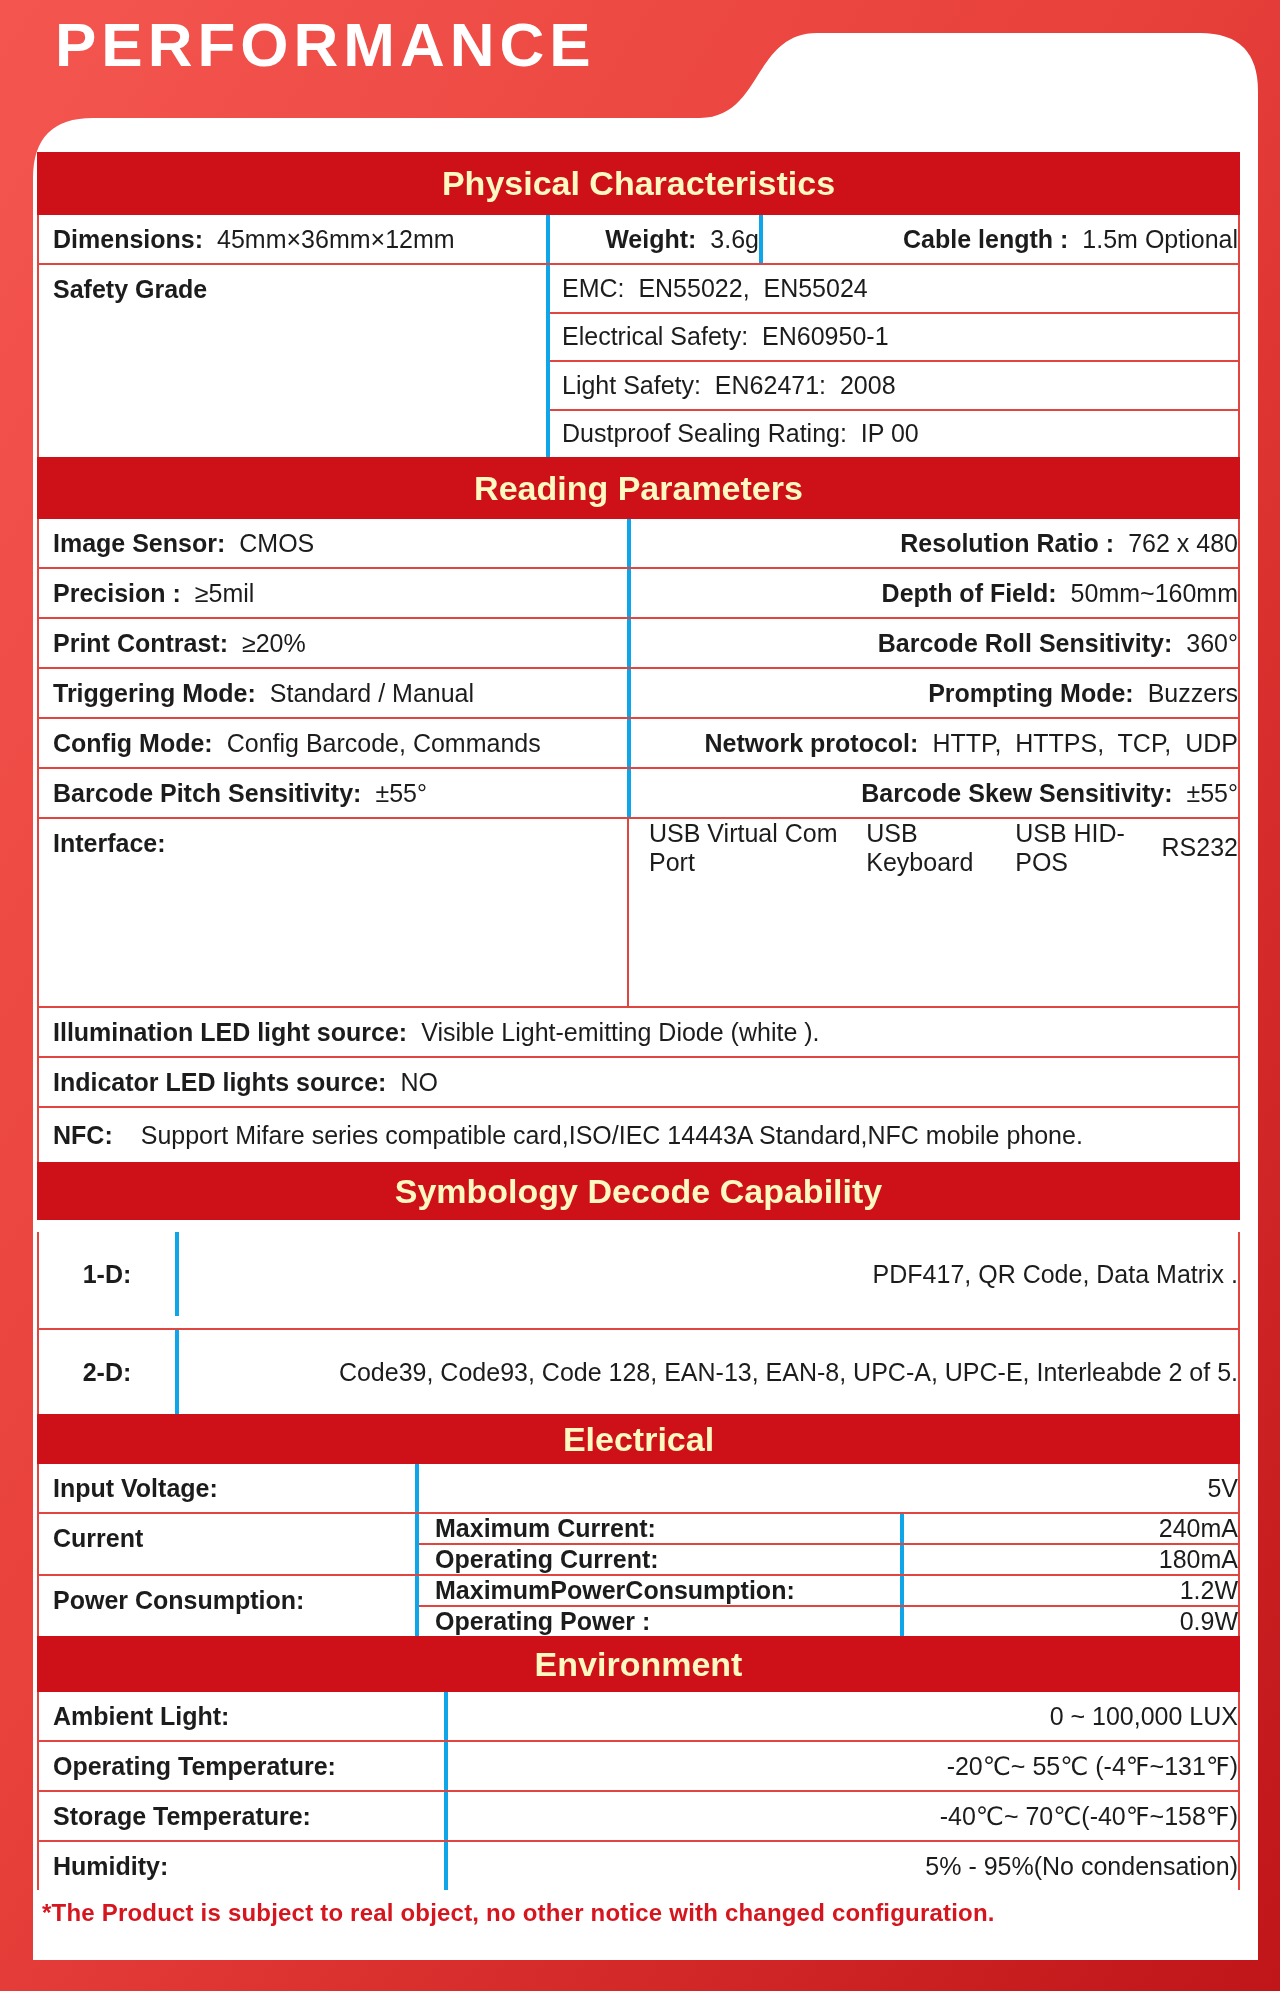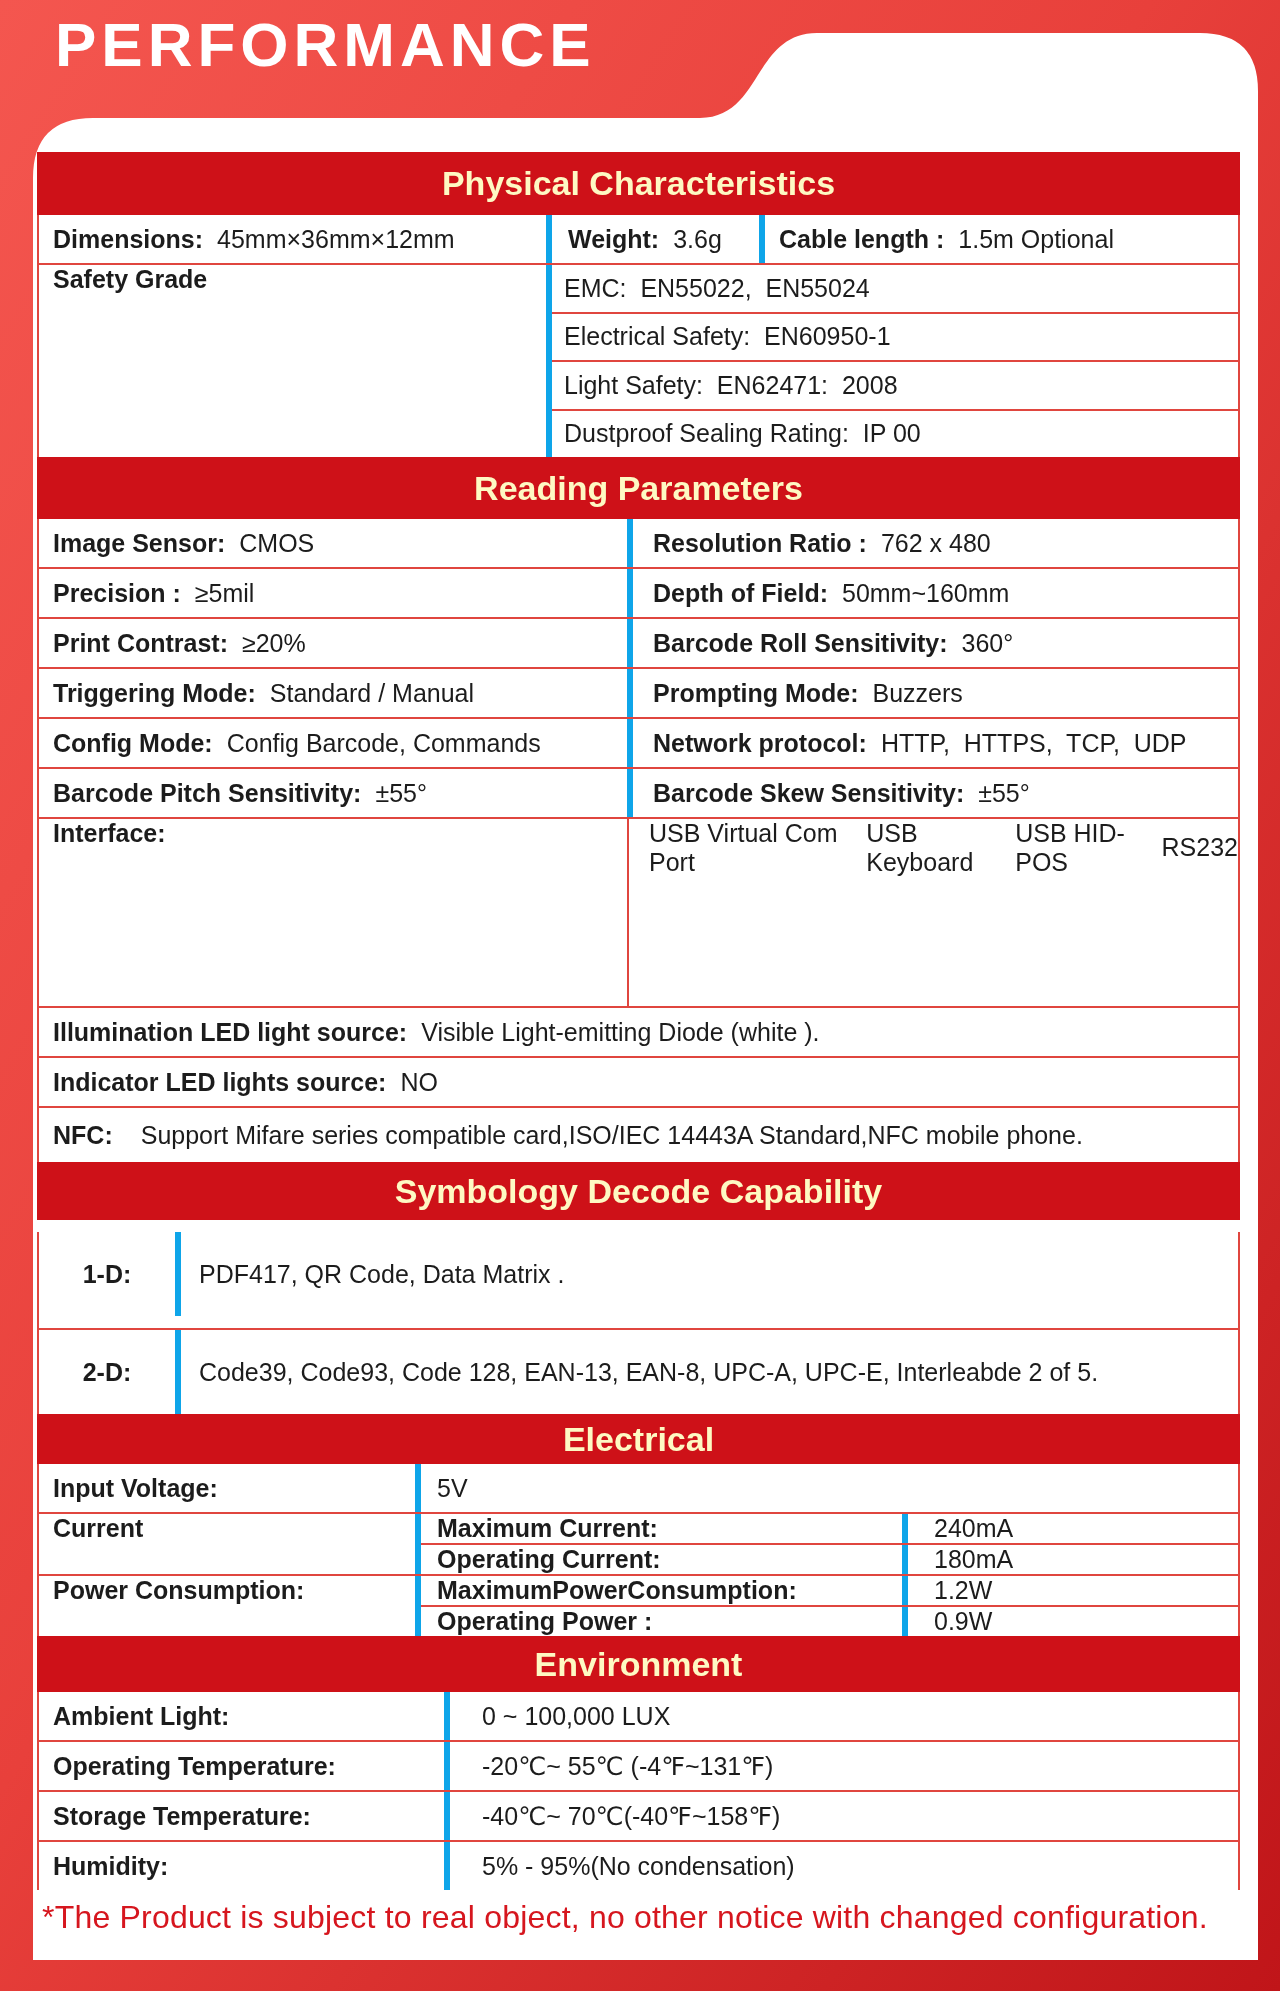--- a/index.html
+++ b/index.html
@@ -22,22 +22,22 @@
     font-size:25px;color:#1c1c1c;
   }
   .band{
     background:#ce1118;color:#fef9c3;font-weight:bold;font-size:34px;
     display:flex;align-items:center;justify-content:center;
   }
   .sect{border-left:2px solid #e0463f;border-right:2px solid #e0463f;background:#ffffff;}
   .row{display:flex;align-items:stretch;border-top:2px solid #e0463f;}
   .row:first-child{border-top:none;}
   .cell{display:flex;align-items:center;padding-left:14px;box-sizing:border-box;white-space:pre-wrap;}
-  .cell.v-top{align-items:flex-start;padding-top:0;border-radius:16px;}
-  .div-l{border-left:6px solid #0ea5e9;}
+  .cell.v-top{align-items:flex-start;padding-top:10px;border-radius:16px;}
+  .div-l{border-left:4px solid #0ea5e9;justify-content:flex-end;}
   .lbl{font-weight:bold;}
   .val{margin-left:14px;font-weight:normal;}
   .grow{flex:1;}
   .stack{display:flex;flex-direction:column;flex:1;}
   .stack .srow{display:flex;flex:1;border-top:2px solid #e0463f;}
   .stack .srow:first-child{border-top:none;}
 
   
   .h-48{height:48px;}
   .h-76{height:84px;margin-top:12px;}
@@ -67,21 +67,21 @@
   .elec-c3{padding-left:26px;}
   .elec-group{display:flex;border-top:2px solid #e0463f;}
   .elec-group .left{width:376px;}
   .elec-group .stack .srow{height:48px;}
 
   .env-c1{width:405px;}
   .env-c2{padding-left:32px;}
 
   .footnote{
     position:absolute;left:42px;top:1899px;width:1210px;z-index:1;
-    font-size:32px;font-weight:normal;color:#d6161e;letter-spacing:0.2px;
+    font-size:24px;font-weight:bold;color:#d6161e;letter-spacing:0.2px;
   }
 </style>
 </head>
 <body>
 
 <div class="stage">
 
   <svg class="bg-svg" width="1280" height="1991" viewBox="0 0 1280 1991" aria-hidden="true">
     <defs>
       <linearGradient id="bgGrad" x1="0" y1="0" x2="1" y2="1">

